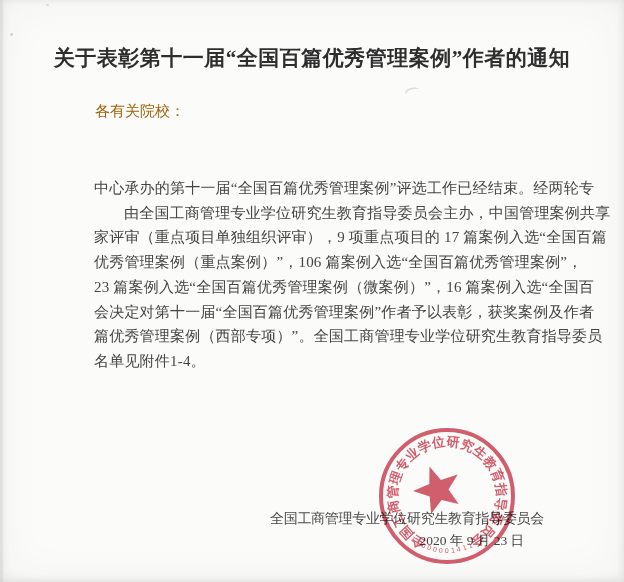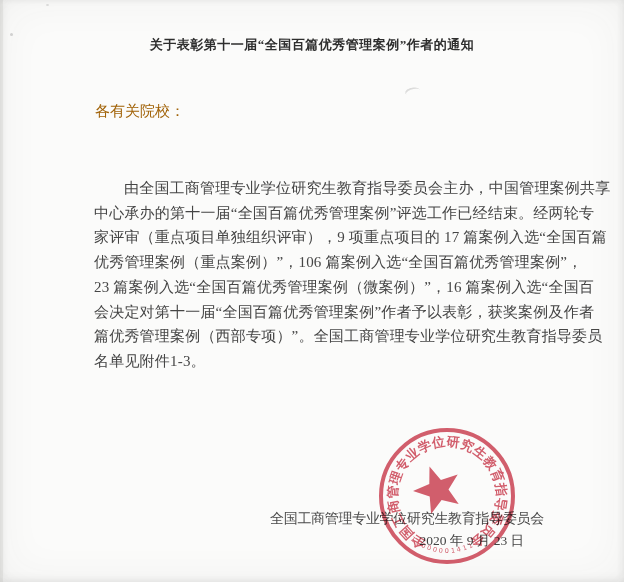--- a/index.html
+++ b/index.html
@@ -14,23 +14,23 @@
     width: 624px; height: 582px;
     background: #fbfbfa;
     box-shadow: inset 0 0 45px rgba(60,60,55,0.05),
                 inset 4px 0 8px rgba(60,60,55,0.05),
                 inset -3px 0 6px rgba(60,60,55,0.04),
                 inset 0 -4px 8px rgba(60,60,55,0.04);
   }
   .doc-title {
     position: absolute;
     top: 36px; left: 40px; right: 40px;
-    margin: 0;
+    margin: 8px;
     text-align: center;
-    font-size: 13px;
+    font-size: 21px;
     font-weight: bold;
     letter-spacing: 0.5px;
     color: #2e2e2e;
   }
   .salutation {
     position: absolute;
     top: 102px; left: 95px;
     font-size: 15px;
     color: #a16207;
   }
@@ -109,28 +109,28 @@
   <div class="scan-edge-left"></div>
   <div class="scan-speck-1"></div>
   <div class="scan-speck-2"></div>
   <div class="scan-artifact-squiggle"></div>
 
   <h1 class="doc-title">关于表彰第十一届“全国百篇优秀管理案例”作者的通知</h1>
 
   <div class="salutation">各有关院校：</div>
 
   <div class="doc-body">
+    <div class="body-line">中心承办的第十一届“全国百篇优秀管理案例”评选工作已经结束。经两轮专</div>
     <div class="body-line indent">由全国工商管理专业学位研究生教育指导委员会主办，中国管理案例共享</div>
-    <div class="body-line">中心承办的第十一届“全国百篇优秀管理案例”评选工作已经结束。经两轮专</div>
     <div class="body-line">家评审（重点项目单独组织评审），9 项重点项目的 17 篇案例入选“全国百篇</div>
     <div class="body-line">优秀管理案例（重点案例）”，106 篇案例入选“全国百篇优秀管理案例”，</div>
     <div class="body-line">23 篇案例入选“全国百篇优秀管理案例（微案例）”，16 篇案例入选“全国百</div>
     <div class="body-line">会决定对第十一届“全国百篇优秀管理案例”作者予以表彰，获奖案例及作者</div>
     <div class="body-line">篇优秀管理案例（西部专项）”。全国工商管理专业学位研究生教育指导委员</div>
-    <div class="body-line">名单见附件1-3。</div>
+    <div class="body-line">名单见附件1-4。</div>
   </div>
 
   <div class="signature">全国工商管理专业学位研究生教育指导委员会</div>
 
   <div class="date">2020 年 9 月 23 日</div>
 
   <svg class="seal" viewBox="0 0 180 180" width="180" height="180">
     <defs>
       <path id="ringPath" d="M 68.9 135.3 A 50 50 0 1 1 111.1 135.3" fill="none"></path>
       <path id="serialPath" d="M 53.4 133.7 A 57 57 0 0 0 126.6 133.7" fill="none"></path>

